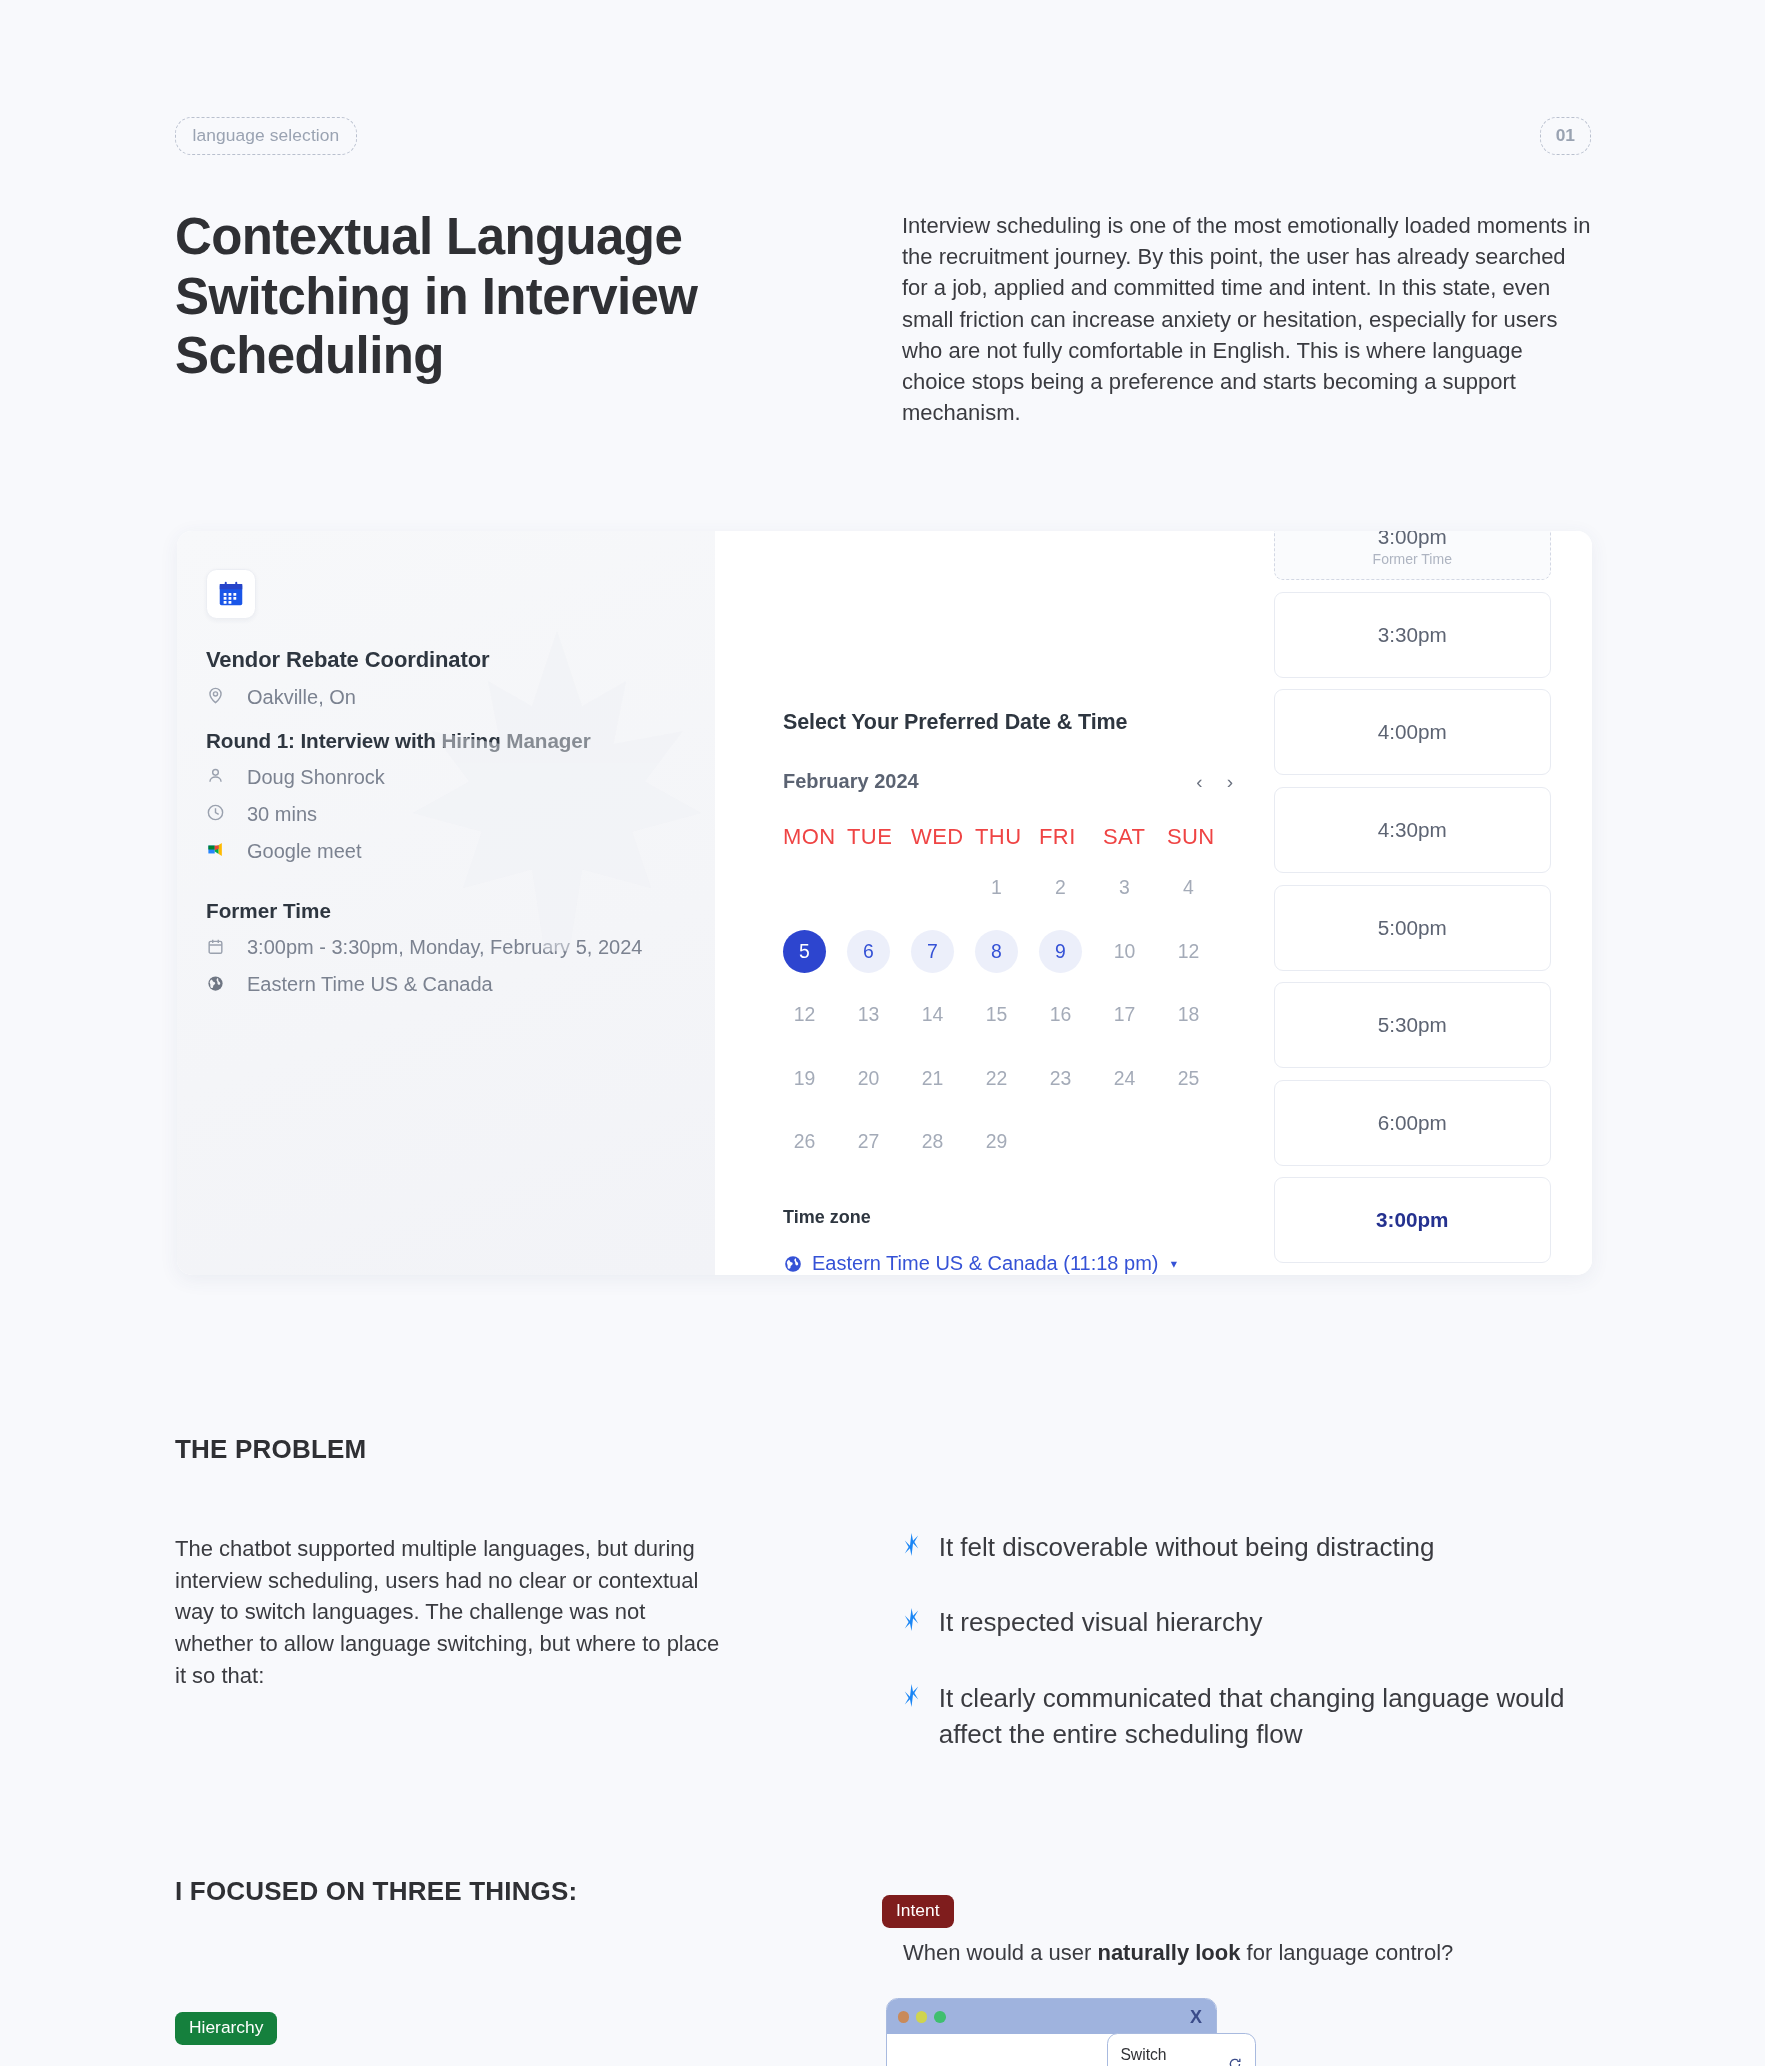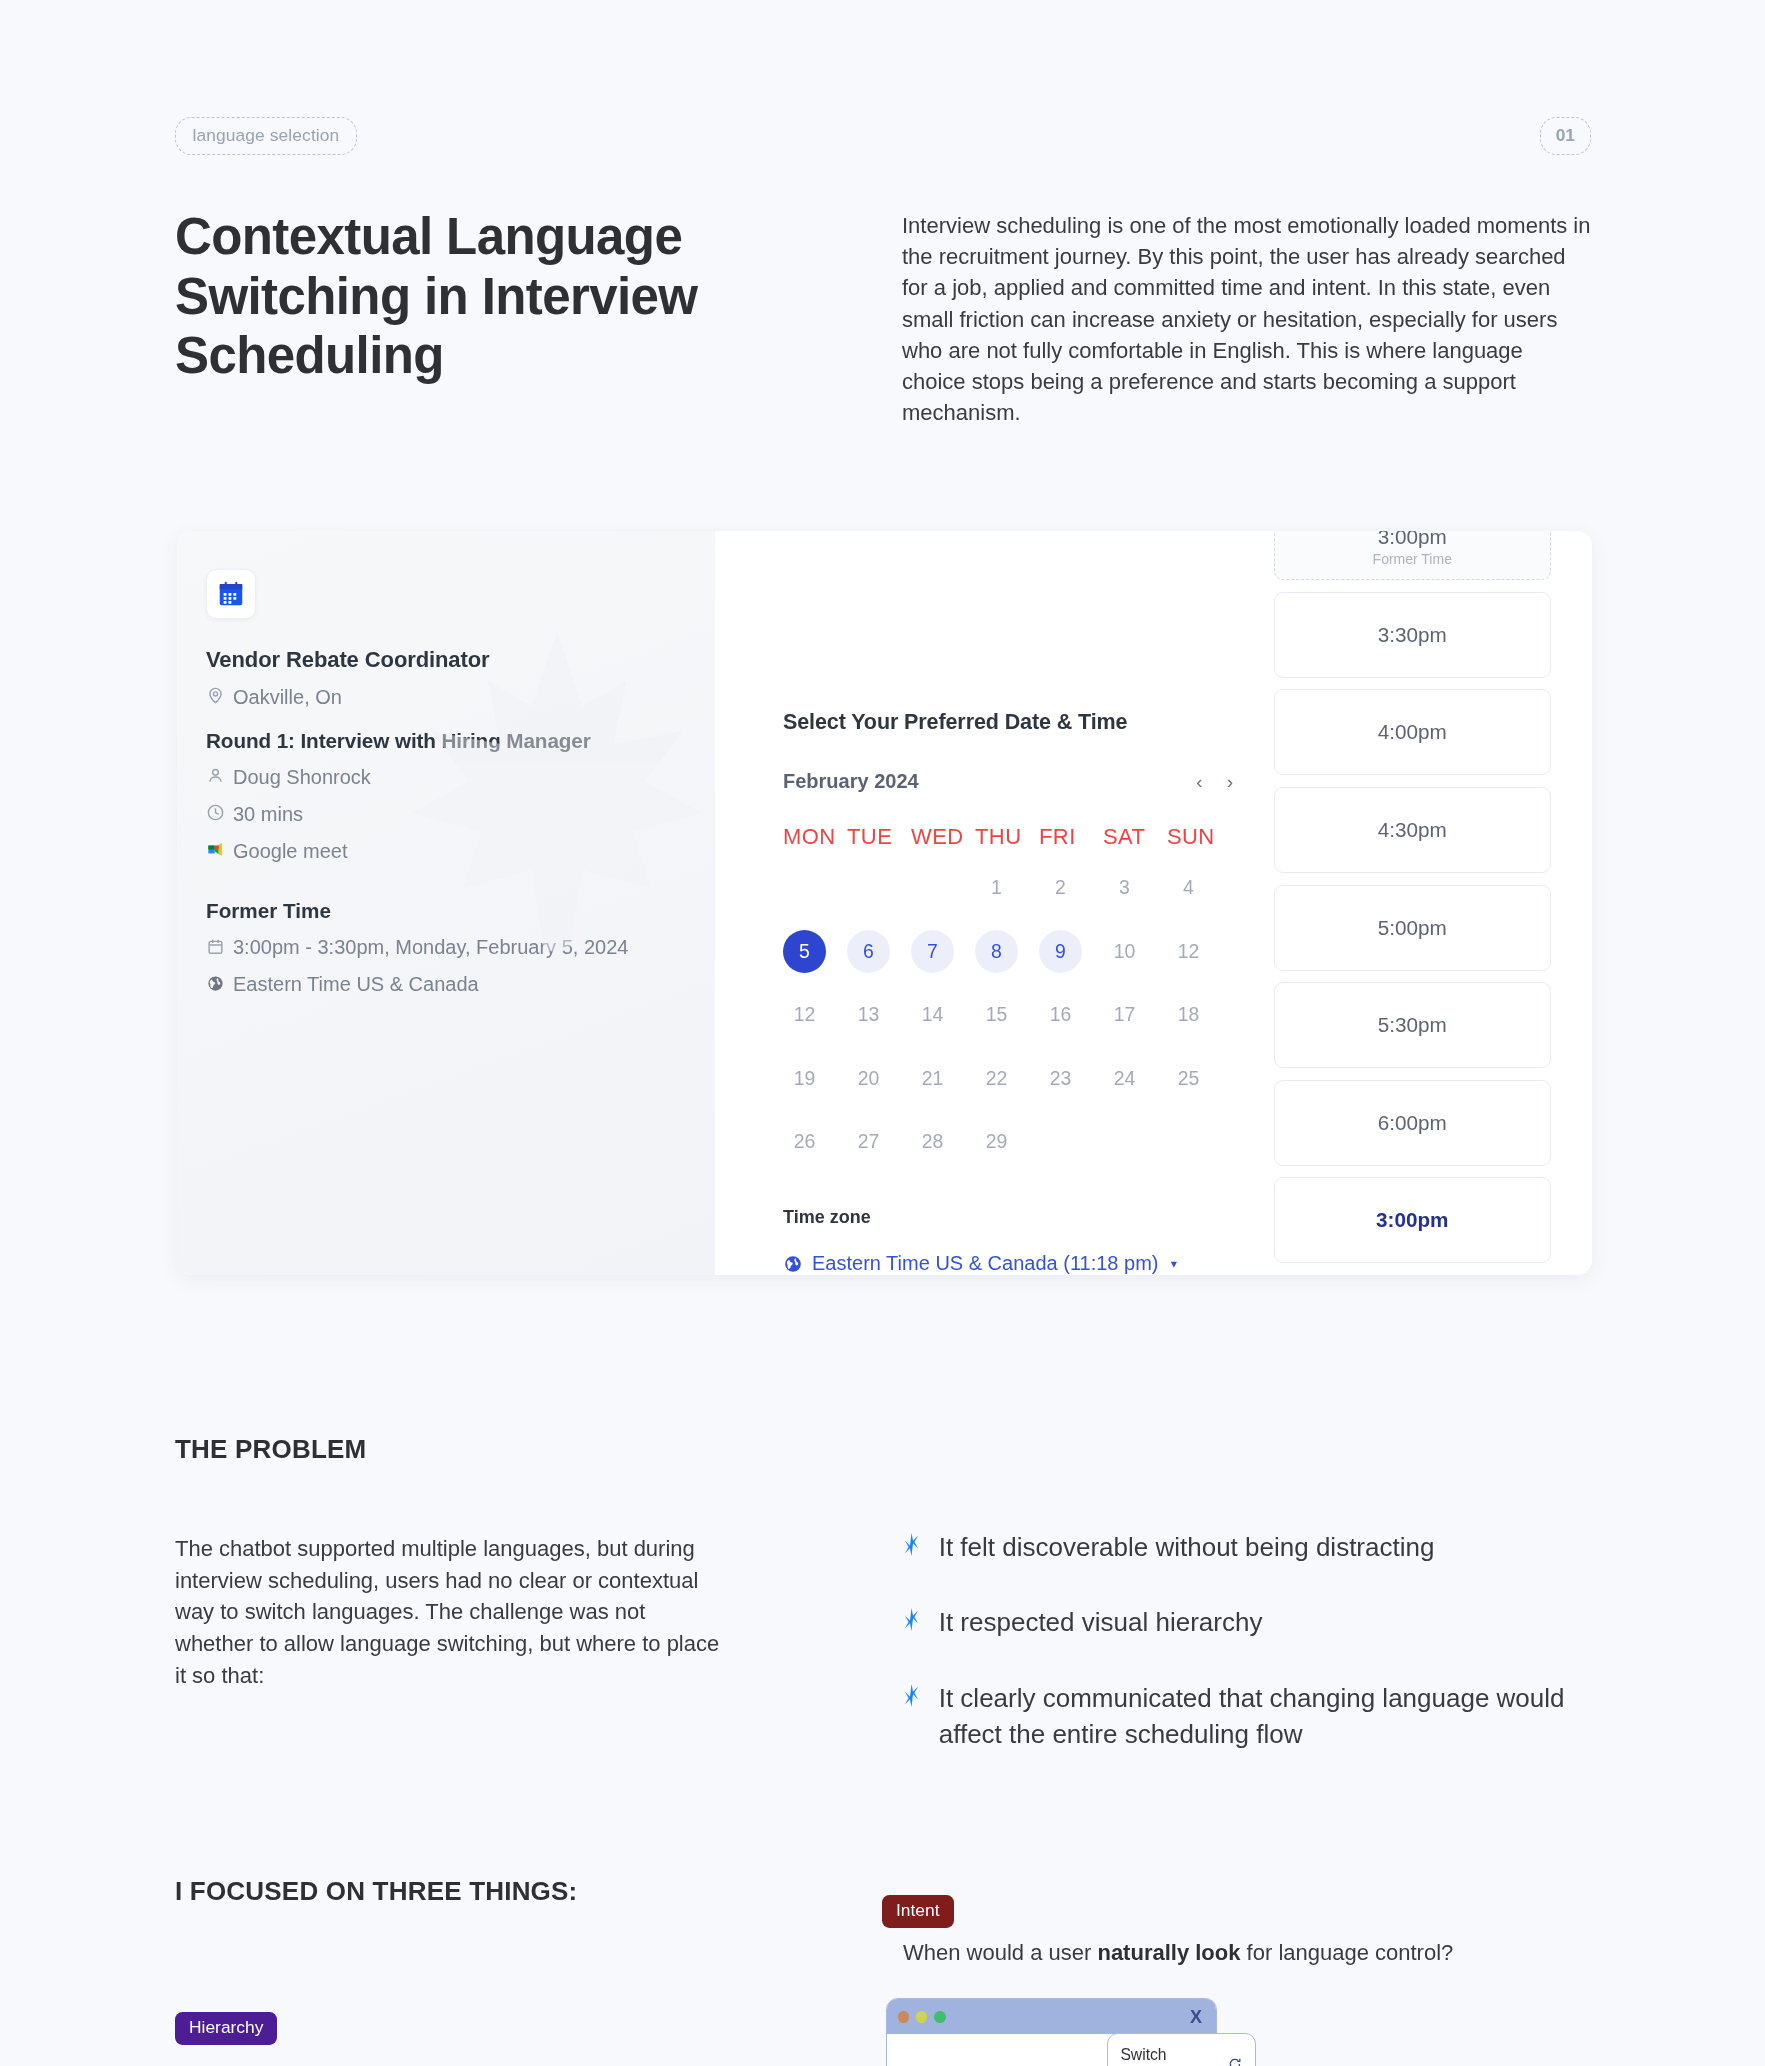--- a/index.html
+++ b/index.html
@@ -53,21 +53,21 @@
   }
   .cal-badge{
     width:50px;height:50px;border-radius:10.7px;background:#fff;
     border:0.8px solid #eceef3; box-shadow:0 1.2px 4.1px rgba(40,50,90,.05);
     display:flex;align-items:center;justify-content:center; position:relative;
   }
   .job-title{
     margin-top:28px; font-size:22px; font-weight:bold; color:#2e3640; letter-spacing:-0.1px;
   }
   .meta-row{
-    display:flex; align-items:flex-start; gap:8px; margin-top:10.7px;
+    display:flex; align-items:flex-start; gap:22px; margin-top:10.7px;
     font-size:20px; color:#7b8290; line-height:1.32;
   }
   .meta-row .ic{ flex:0 0 19px; width:19px; height:19px; margin-top:2.5px; display:block;}
   .round-title{
     margin-top:19px; font-size:20.7px; font-weight:bold; color:#2e3640; letter-spacing:-0.1px;
   }
   .former-head{
     margin-top:35px; font-size:20.7px; font-weight:bold; color:#2e3640;
   }
 
@@ -437,21 +437,21 @@
     <div class="bullet">
       <svg class="star" viewBox="0 0 24 24" fill="#1a86f5">
         <path d="M12 0l1.6 8.1L19 2.6l-4 6.8 8-1.6-8 1.6 4 6.8-5.4-5.5L12 24l-1.6-8.1L5 21.4l4-6.8-8 1.6 8-1.6-4-6.8 5.4 5.5z"></path>
       </svg>
       <div class="txt">It clearly communicated that changing language would affect the entire scheduling flow</div>
     </div>
   </div>
 
 <div class="sec-head" style="left:175px; top:1876px;">I FOCUSED ON THREE THINGS:</div>
 
-<div class="badge" style="left: 175px; top: 2012px; background: #4c1d95;">
+<div class="badge" style="left: 175px; top: 2012px; background: #15803d;">
   <span>Hierarchy</span>
 </div>
 <div class="q-text" style="left:199px; top:2062px; width:645px;">
   <span>What elements deserve </span><b>primary attention</b><span> at this stage?</span>
 </div>
 
 <div class="badge" style="left: 882px; top: 1895px; background: #7f1d1d;">
   <span>Intent</span>
 </div>
 <div class="q-text" style="left:903px; top:1938px; width:669px;">

